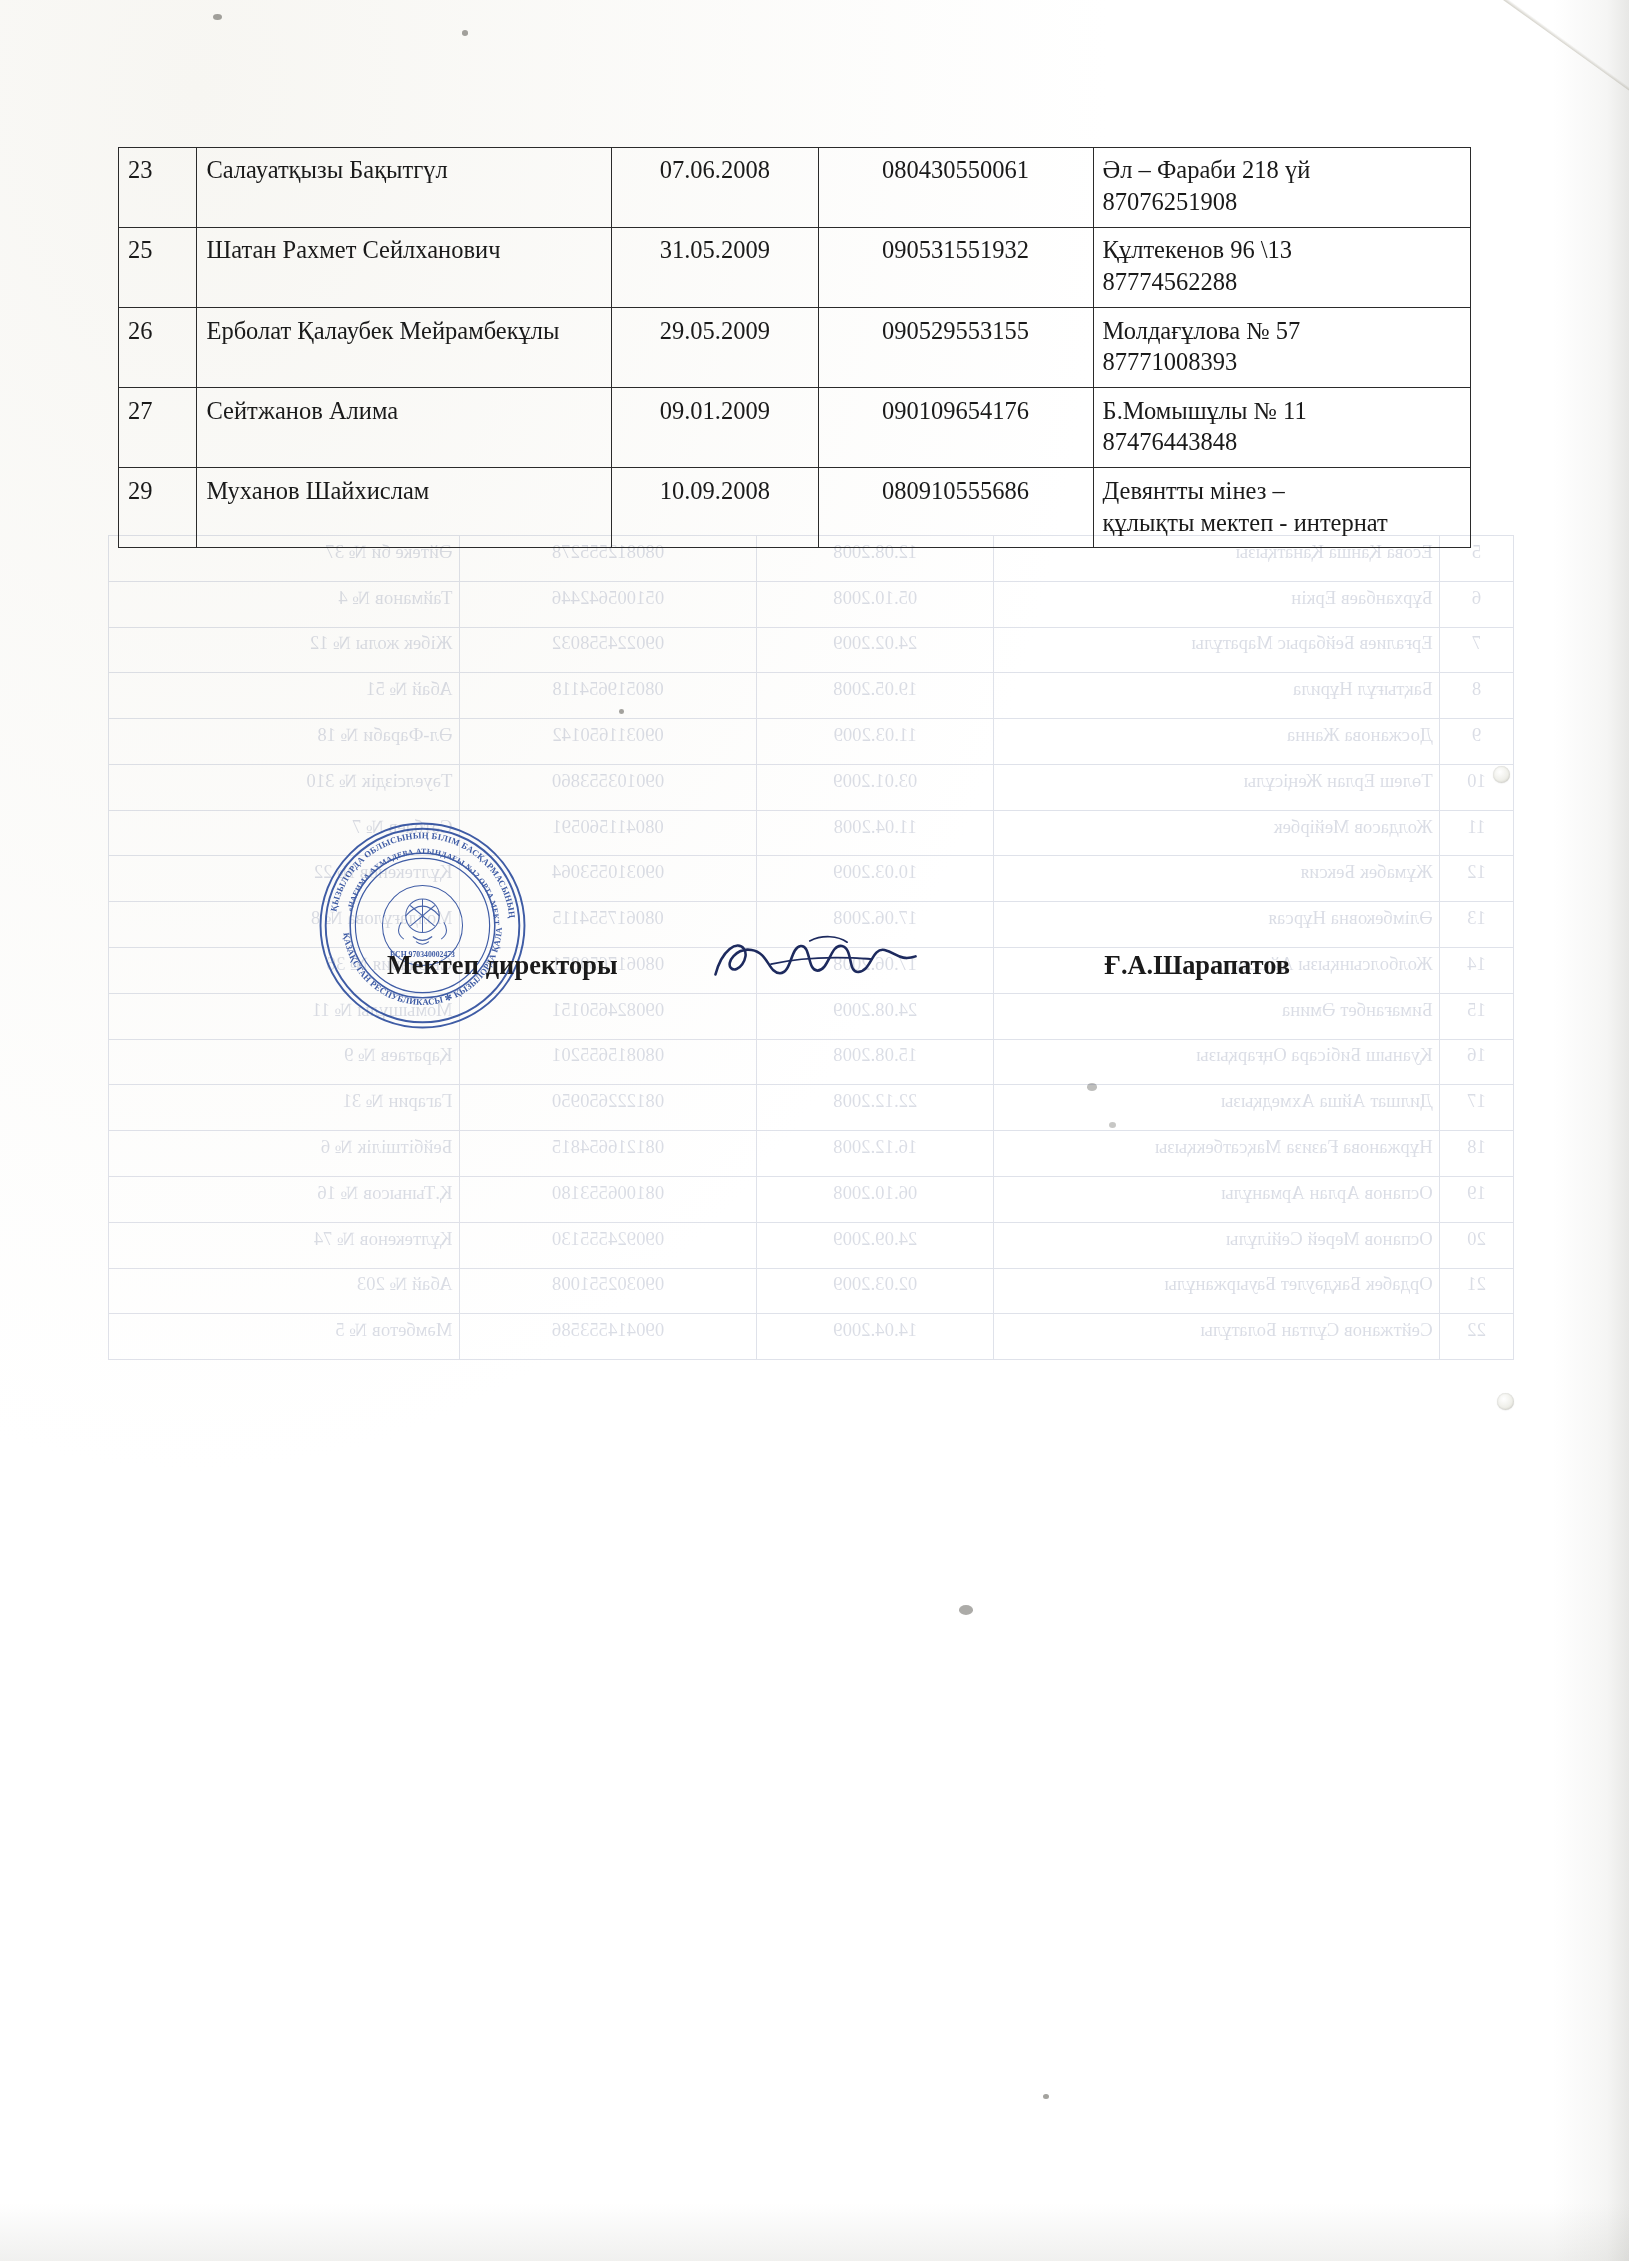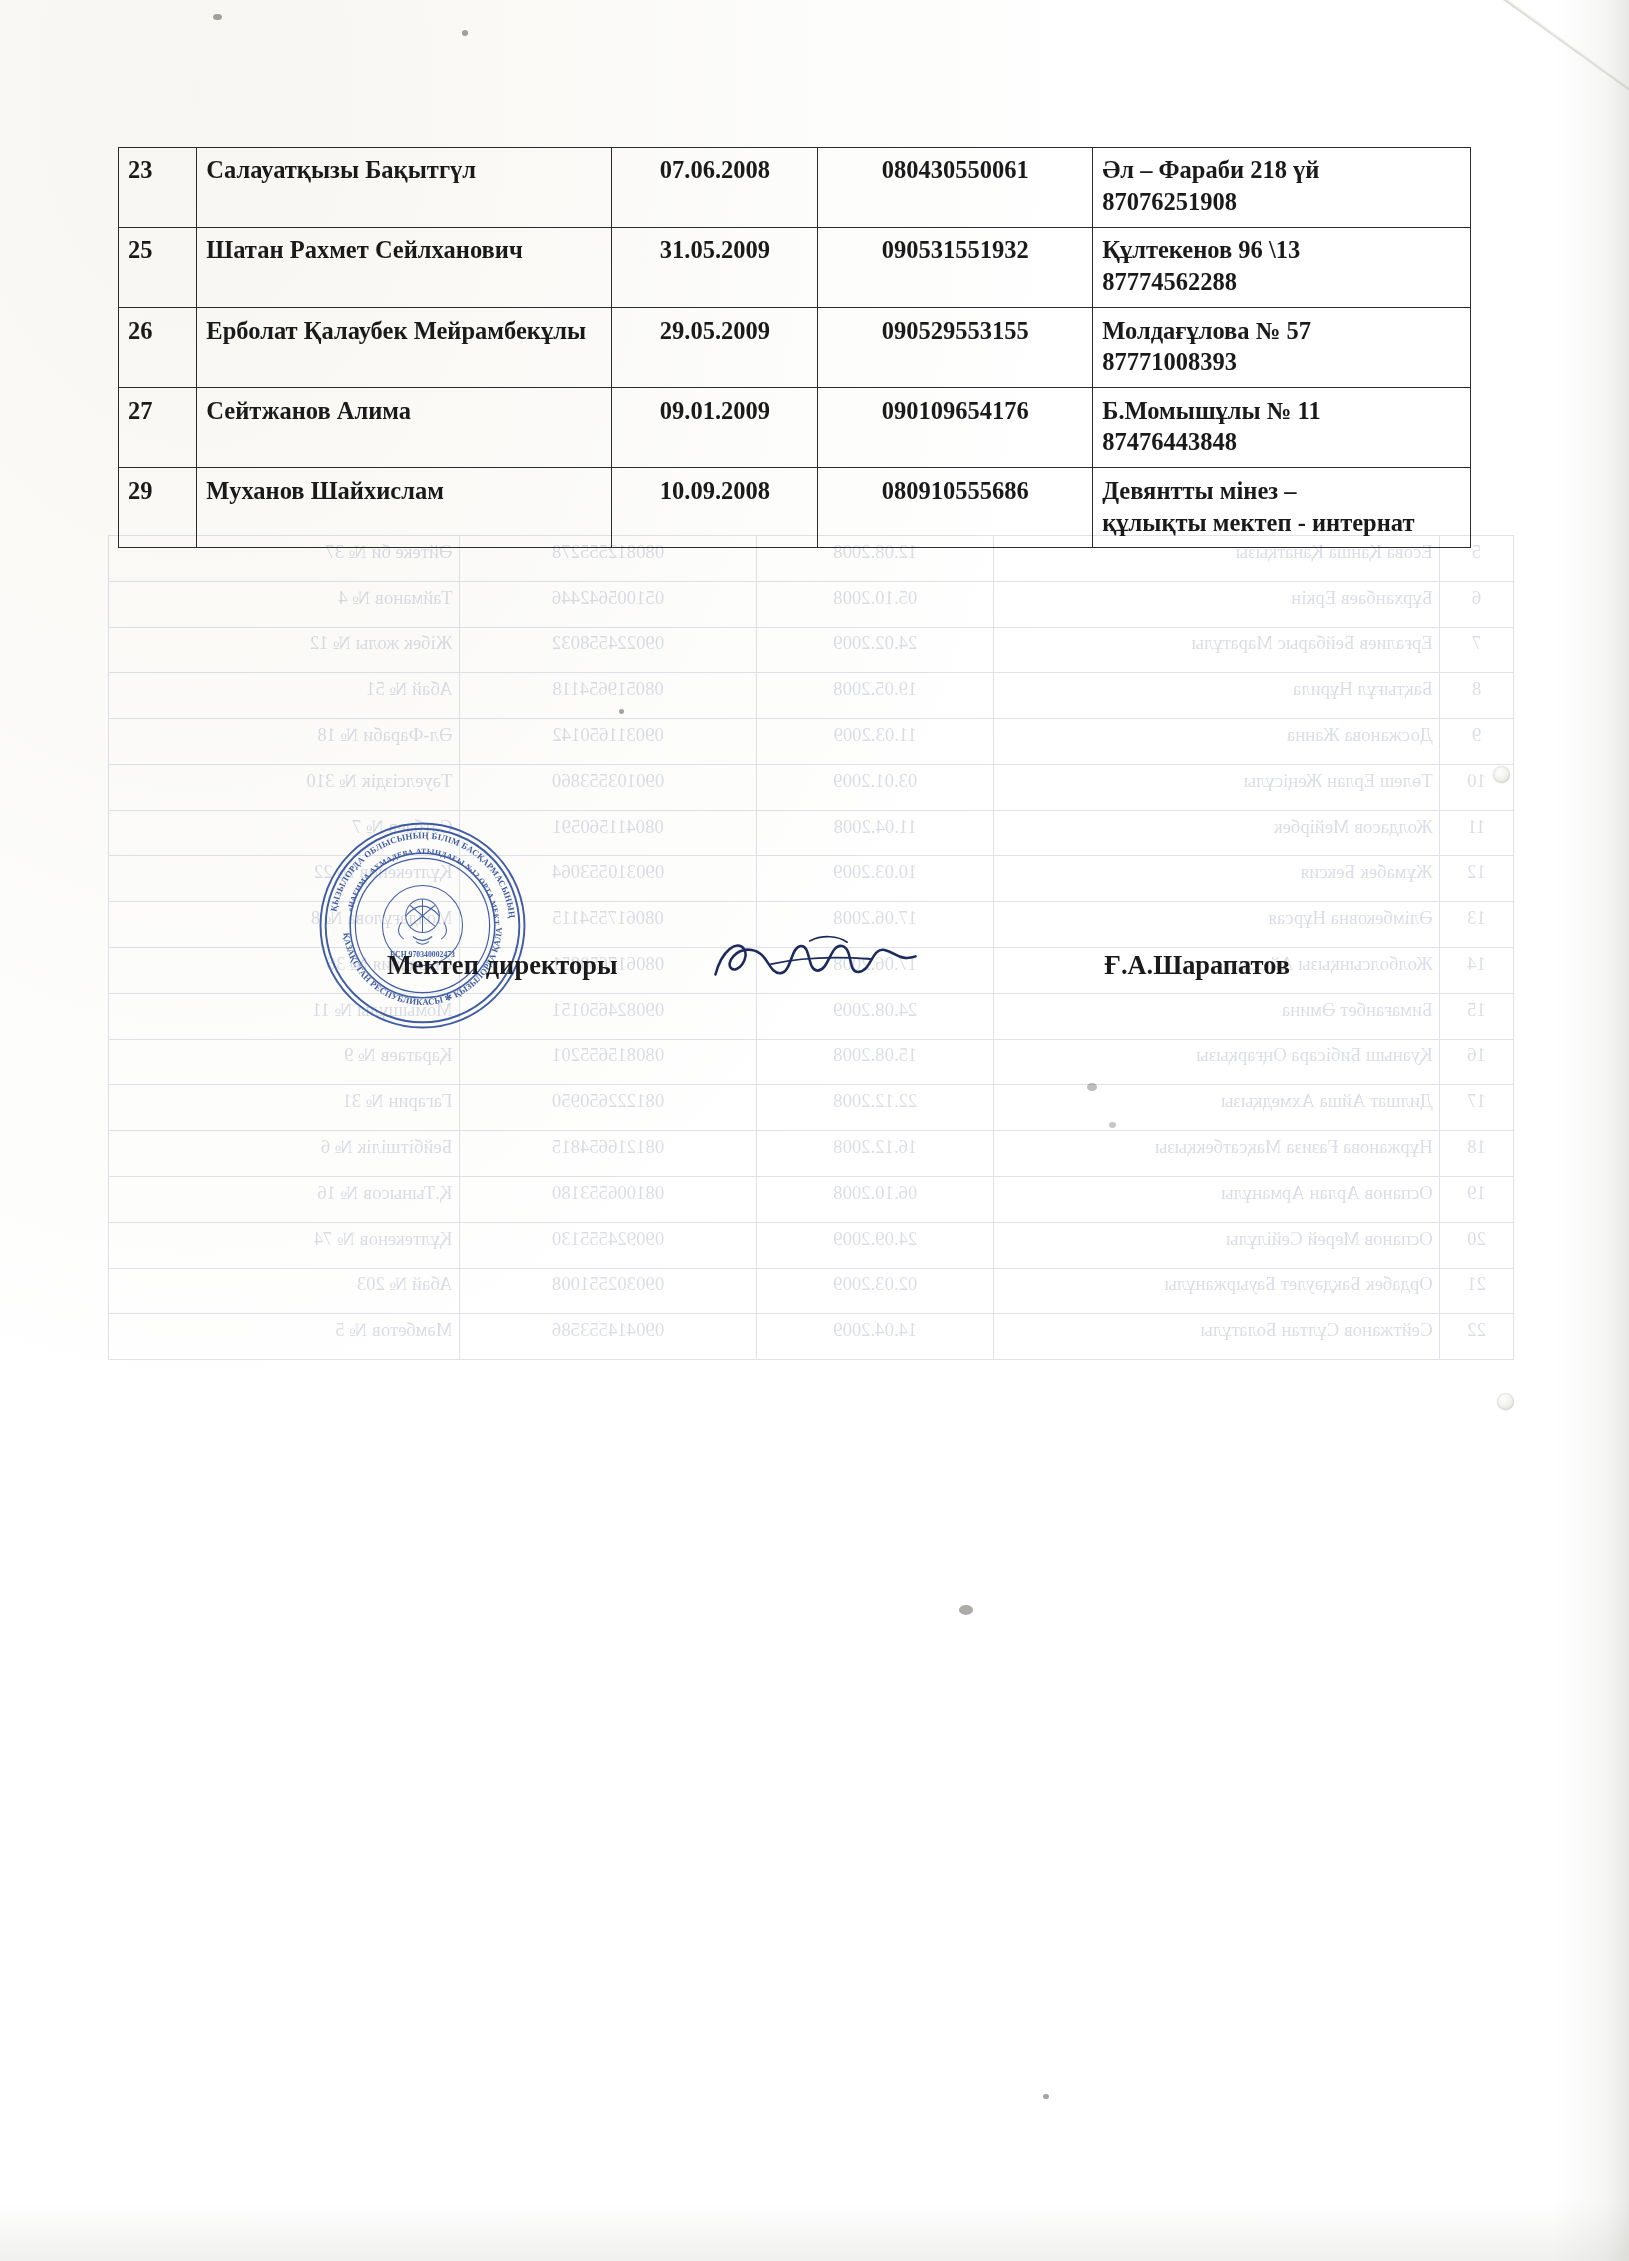--- a/index.html
+++ b/index.html
@@ -101,21 +101,20 @@
     top: 147px;
     width: 1353px;
     border-collapse: collapse;
     font-size: 24.5px;
     line-height: 1.3;
   }
   .main-table td {
     border: 1.3px solid #2b2b2b;
     padding: 6.4px 9px 9px 9px;
     vertical-align: top;
-    font-weight: bold;
   }
   .col-no   { width: 62px;  text-align: left; padding-left: 13px; }
   .col-name { width: 413px; }
   .col-dob  { width: 193px; text-align: center; }
   .col-iin  { width: 264px; text-align: center; }
   .col-addr { width: 374px; padding-left: 14px; }
   .addr-line2 { display: block; }
 
   
   .sig-block {

